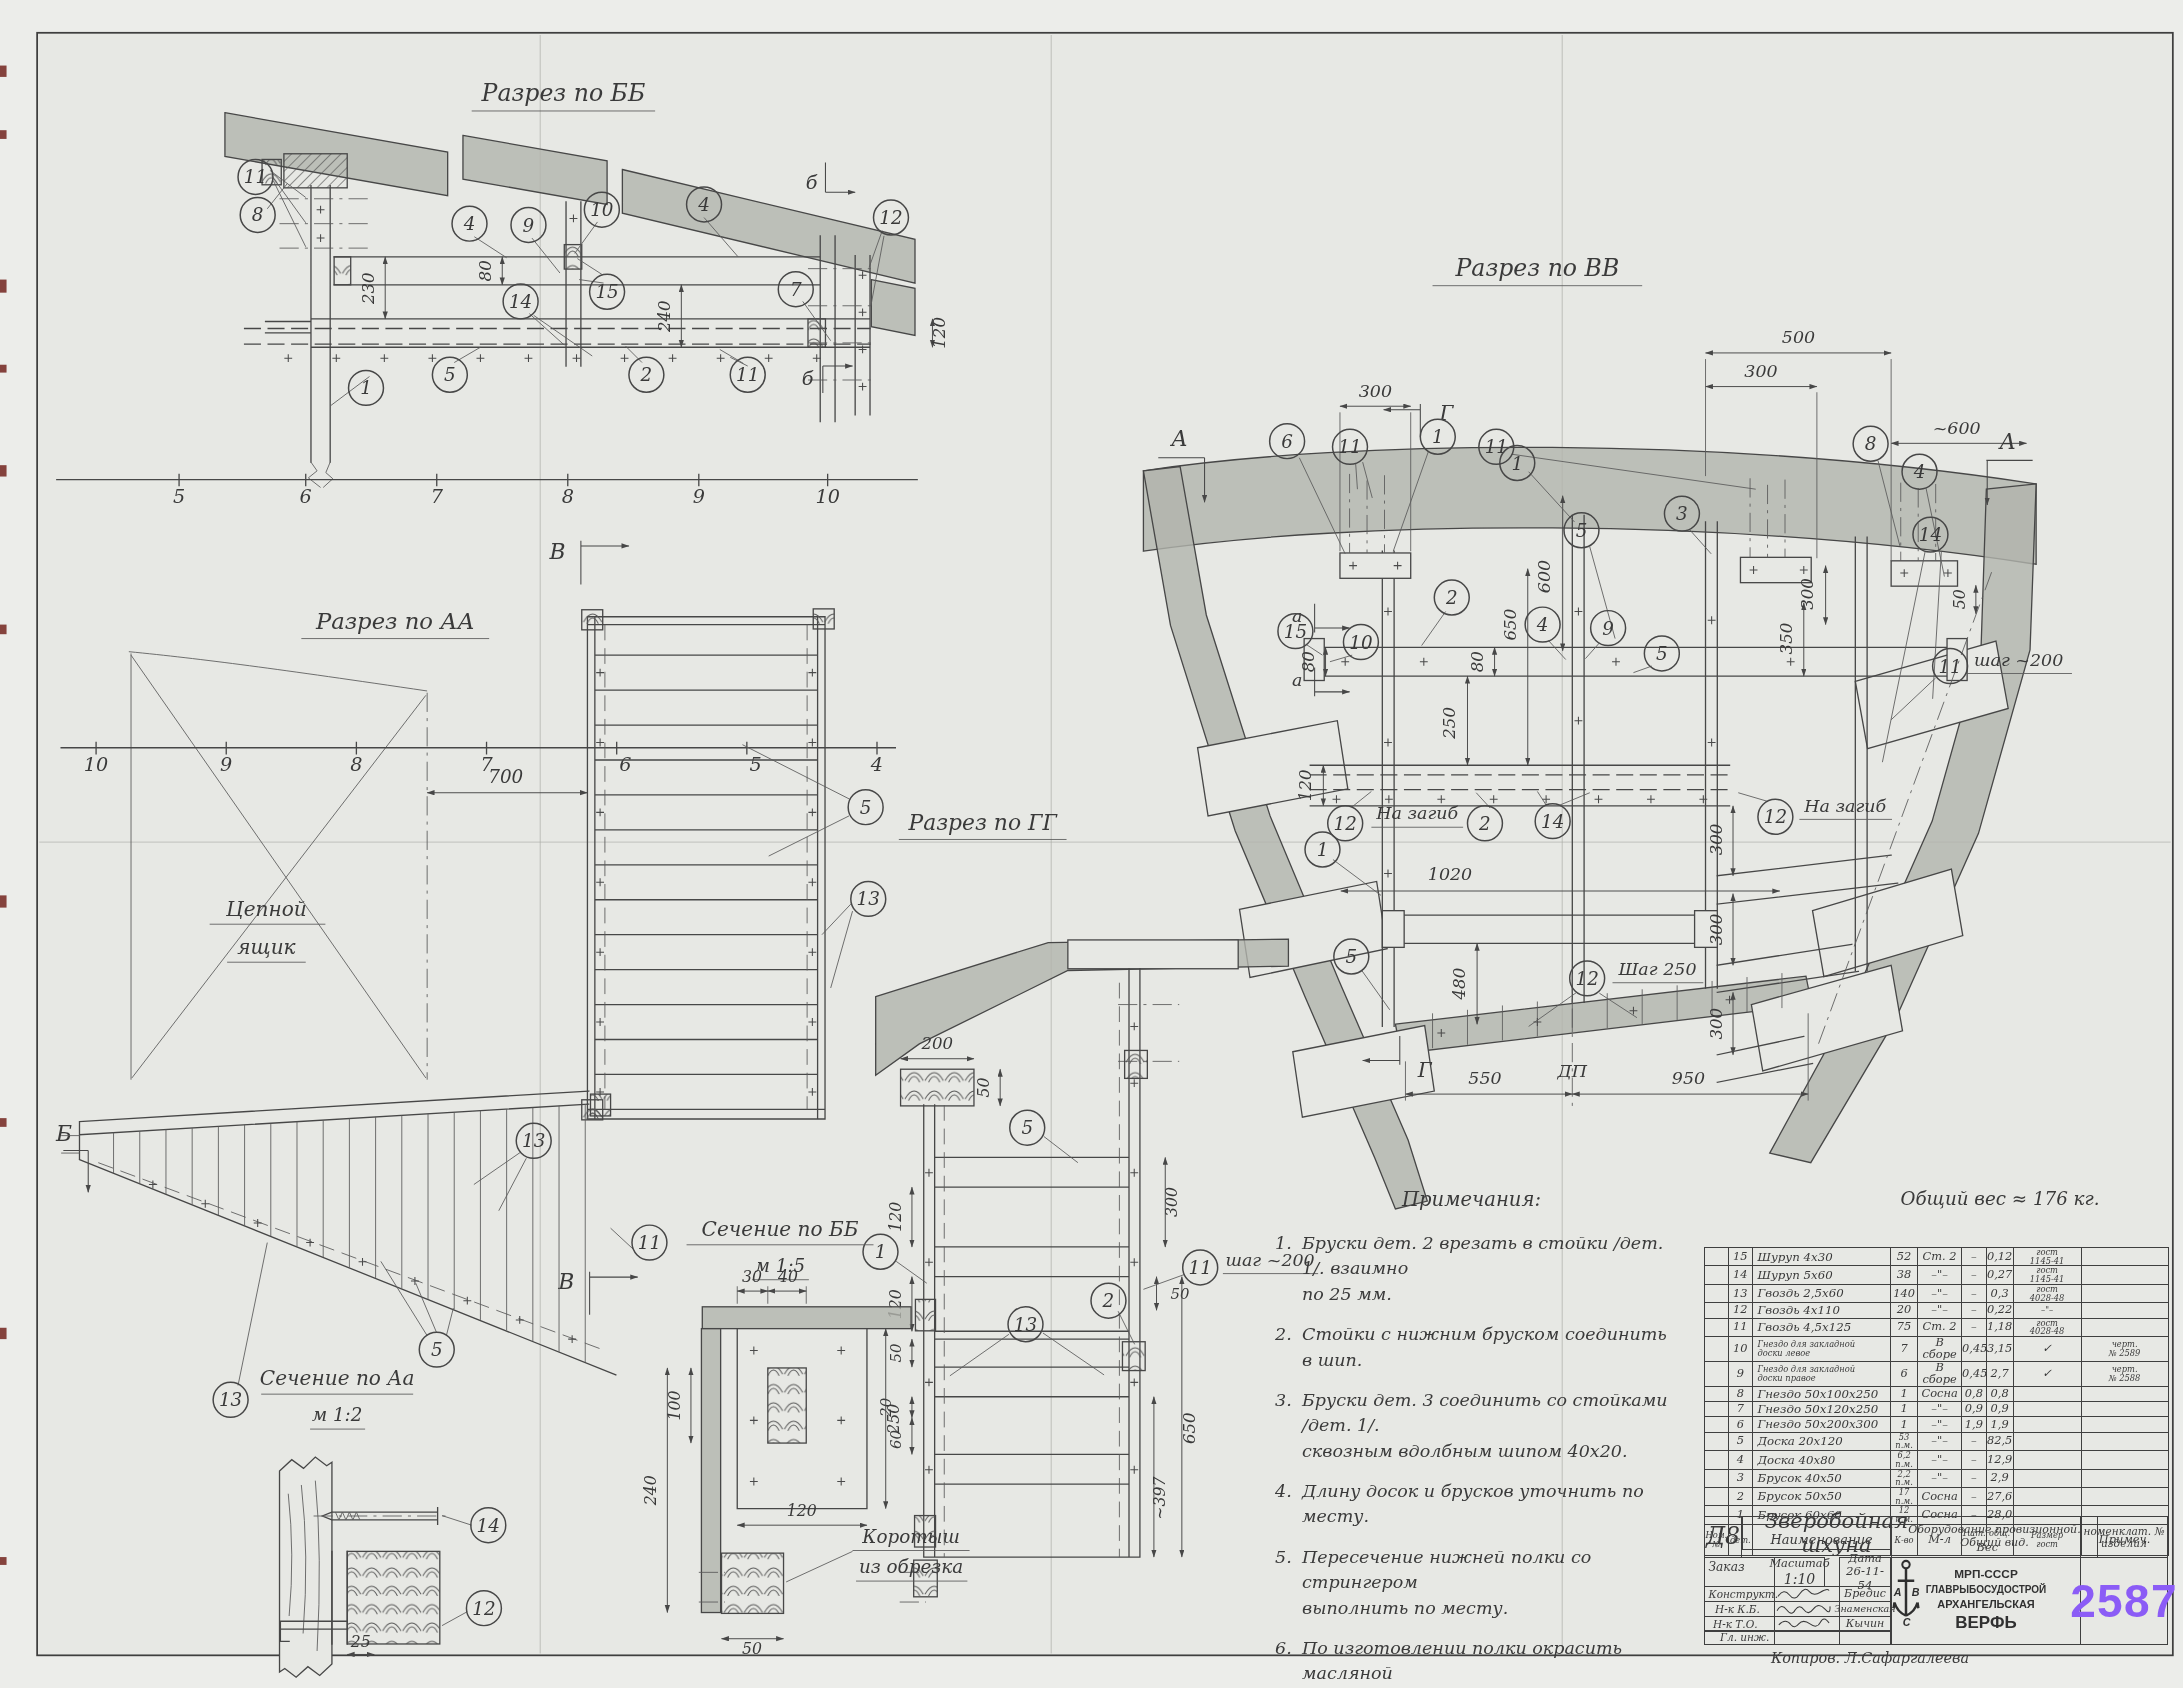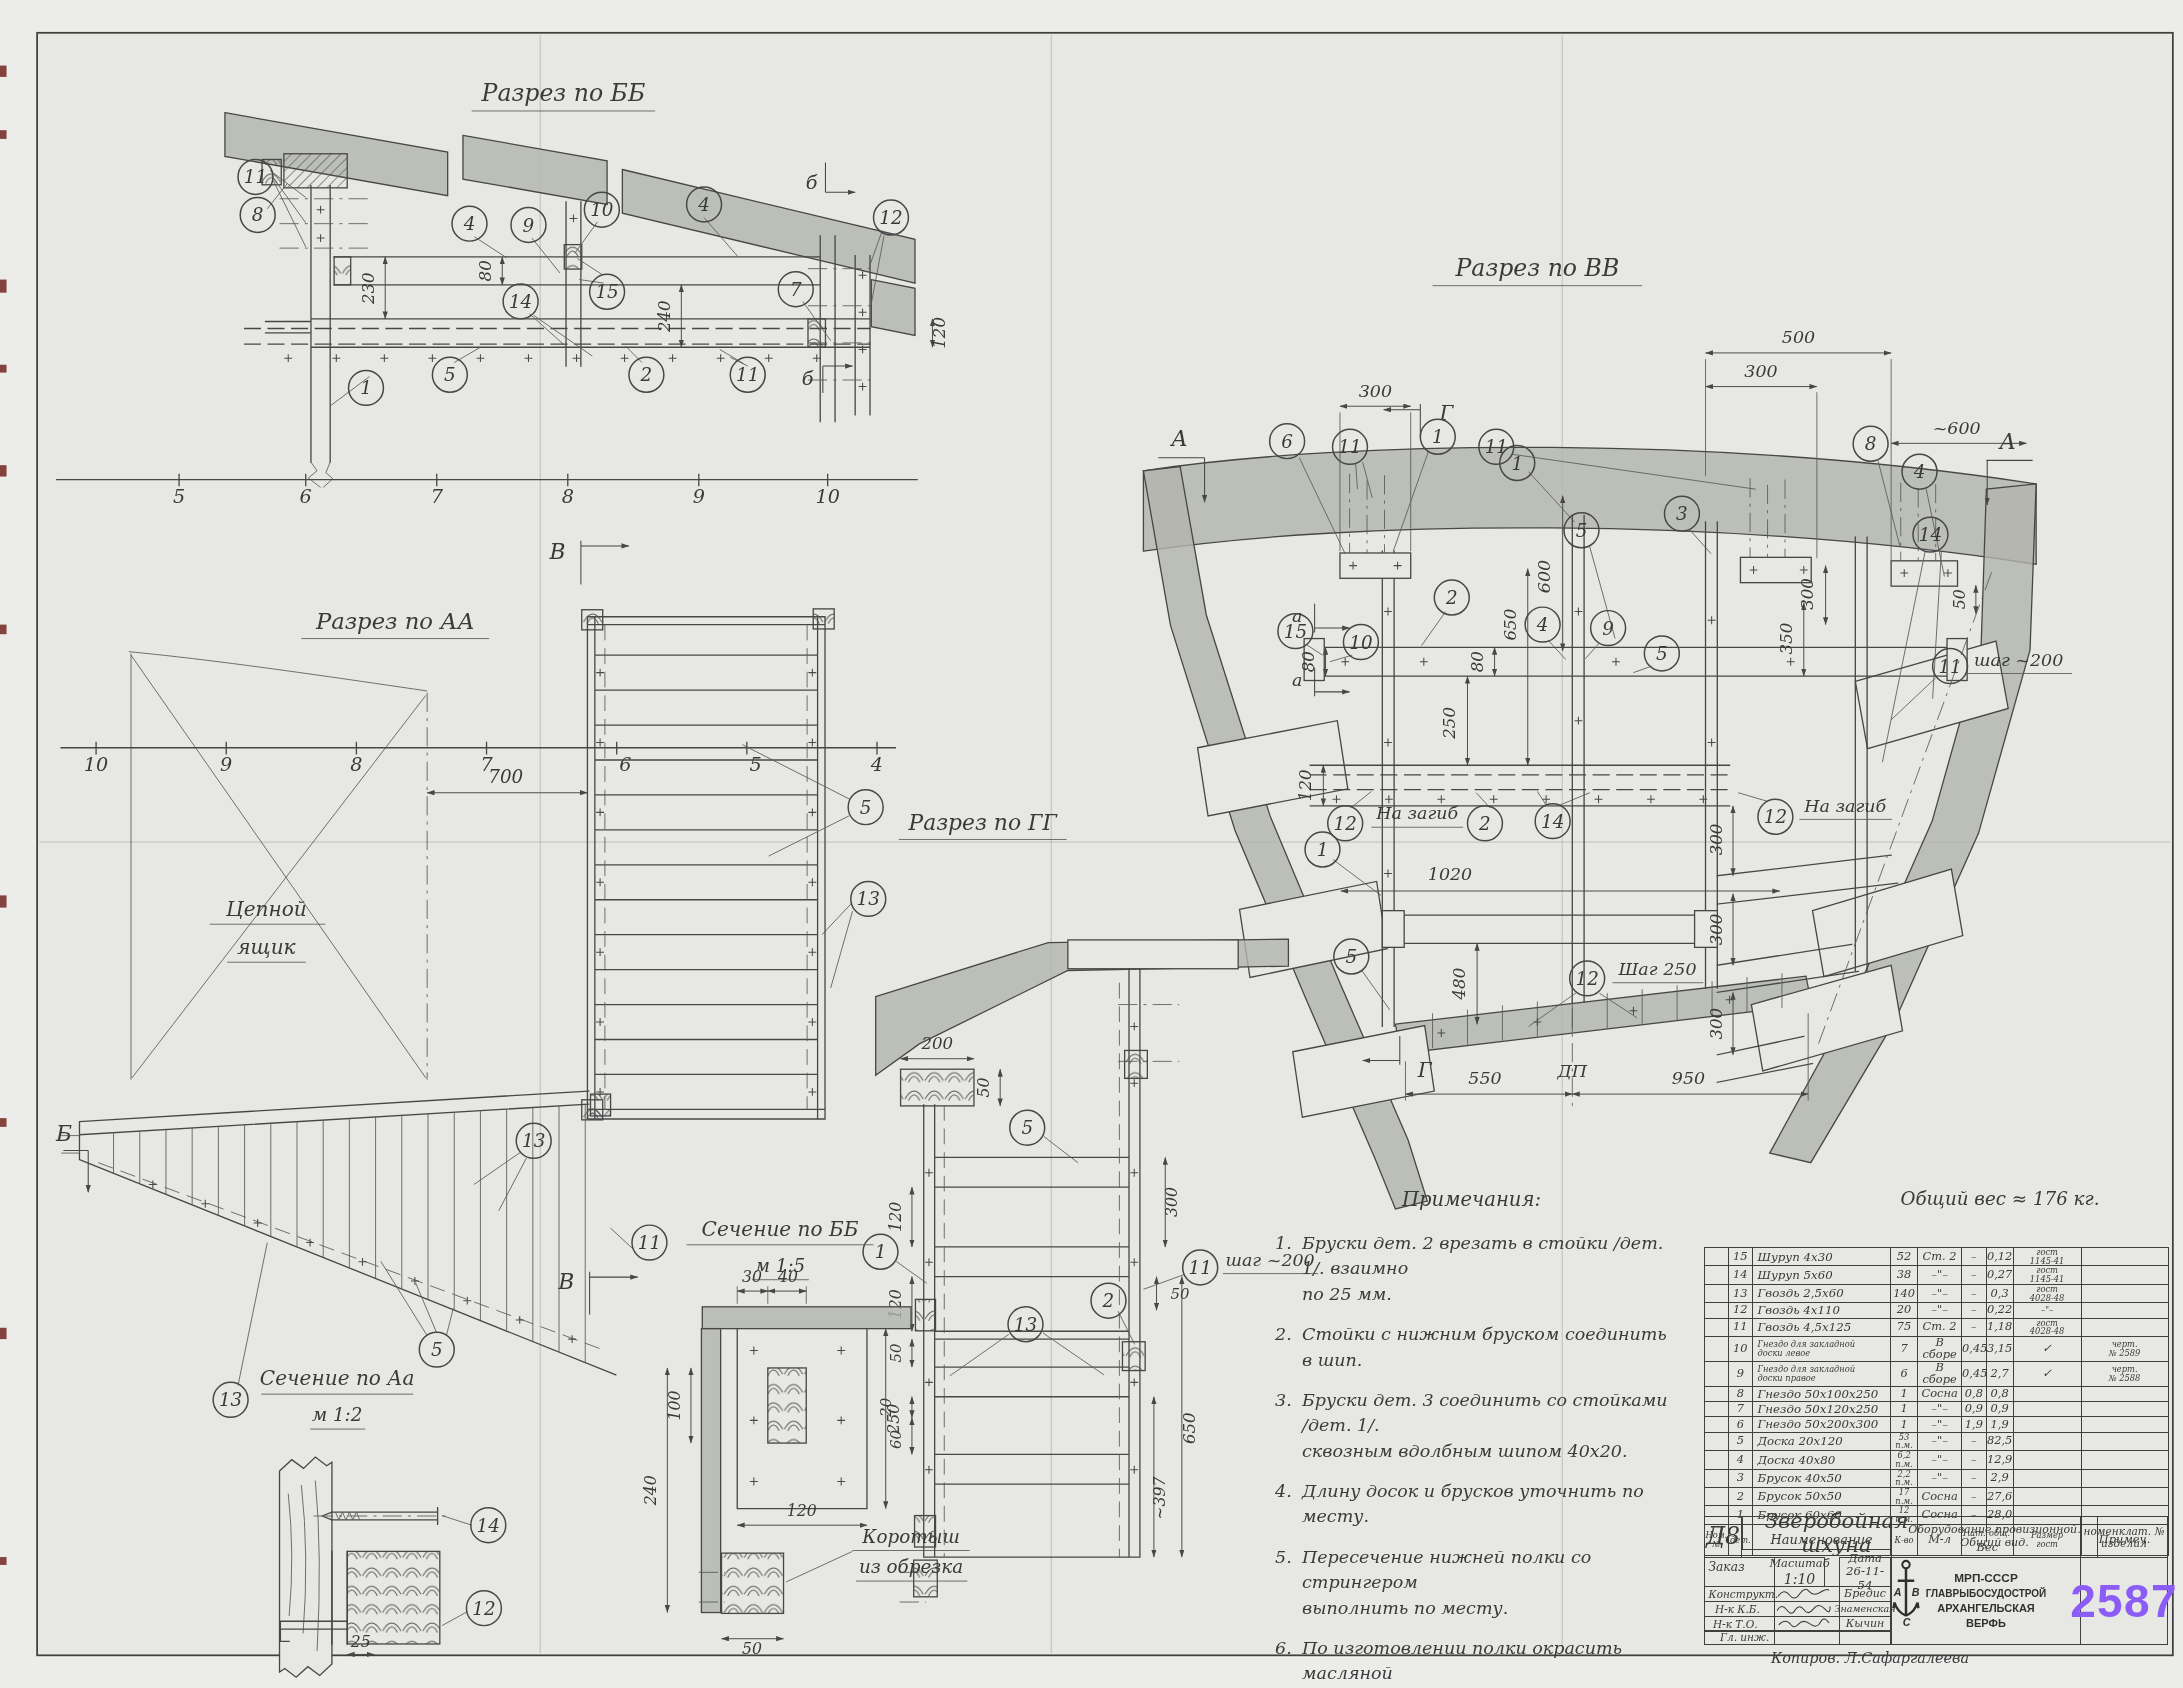--- a/index.html
+++ b/index.html
@@ -866,21 +866,21 @@
       <circle cx="32" cy="16" r="9" fill="none" stroke="#2f2f2f" stroke-width="5"></circle>
       <path d="M32,25 V140 M12,55 H52 M32,140 C18,134 8,122 4,108 M32,140 C46,134 56,122 60,108 M4,108 l-2,14 M60,108 l2,14" fill="none" stroke="#2f2f2f" stroke-width="6"></path>
       <text x="2" y="92" font-size="26" font-family="Liberation Sans,sans-serif" font-weight="bold" fill="#2f2f2f">А</text>
       <text x="46" y="92" font-size="26" font-family="Liberation Sans,sans-serif" font-weight="bold" fill="#2f2f2f">В</text>
       <text x="24" y="166" font-size="26" font-family="Liberation Sans,sans-serif" font-weight="bold" fill="#2f2f2f">С</text>
     </svg>
     <div class="org">
       <div style="font-size:11.8px">МРП-СССР</div>
       <div style="font-size:10px">ГЛАВРЫБОСУДОСТРОЙ</div>
       <div style="font-size:11px">АРХАНГЕЛЬСКАЯ</div>
-      <div style="font-size:11px">ВЕРФЬ</div>
+      <div style="font-size:17px">ВЕРФЬ</div>
     </div>
   </div>
   <div class="cell" style="left:376px;top:41px;width:88px;height:88px;">
     <span class="num2587">2587</span>
   </div>
   <div class="cell" style="left:0;top:70px;width:71px;height:15.7px;font-size:10.5px;justify-content:center;align-items:flex-start;padding-left:3.5px;">Конструкт.</div>
   <div class="cell" style="left:70px;top:70px;width:66px;height:15.7px;">
     <svg width="57" height="13" viewBox="0 0 130 30">
           <path d="M6,22 q14,-20 26,-4 t24,-2 t22,-6 t26,2 t20,-4" fill="none" stroke="#3a3a3a" stroke-width="2.4"></path>
         </svg>

